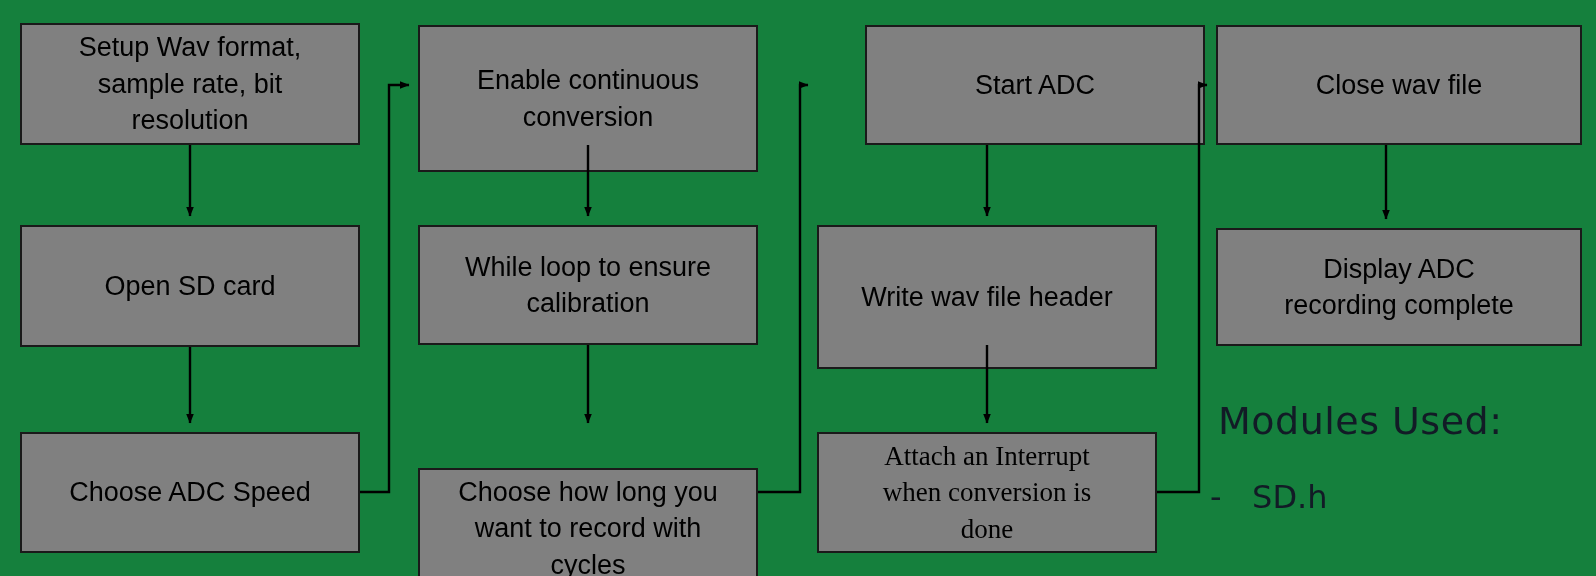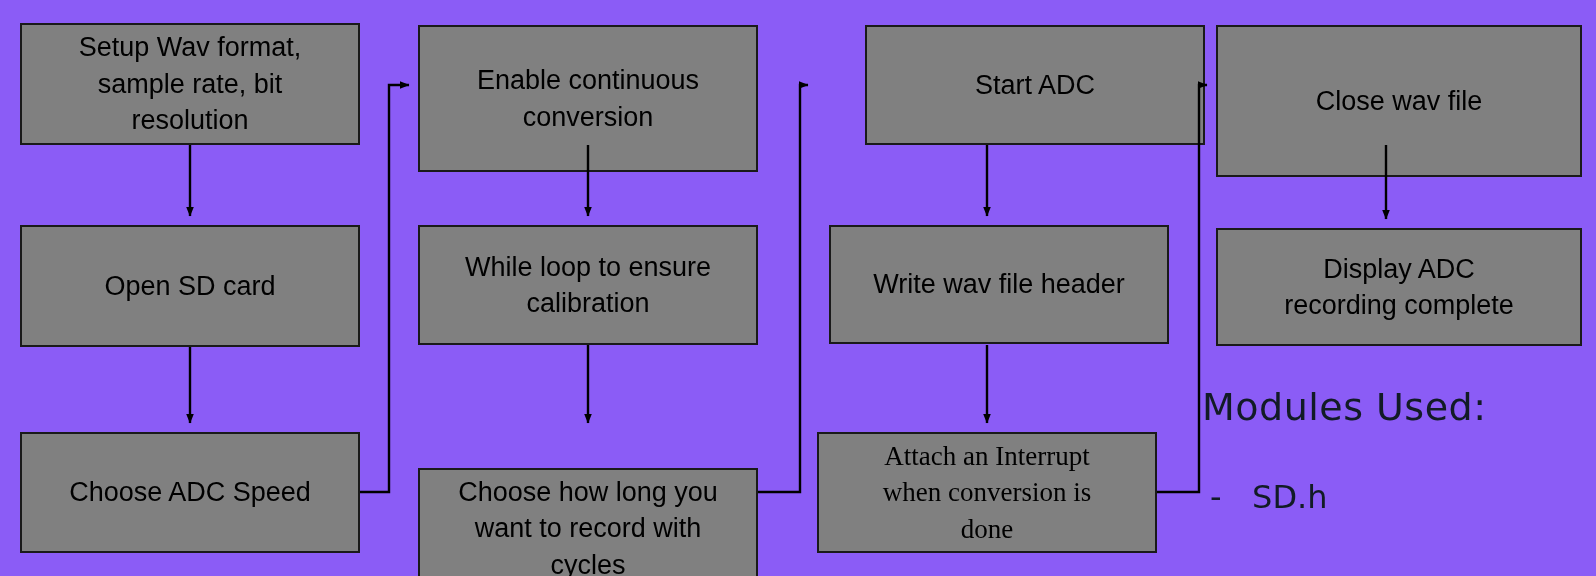--- a/index.html
+++ b/index.html
@@ -4,21 +4,21 @@
 <style>
   html, body {
     margin: 0;
     padding: 0;
     background: #ffffff;
   }
   #canvas {
     position: relative;
     width: 1596px;
     height: 576px;
-    background: #8b5cf6;
+    background: #15803d;
     overflow: hidden;
     font-family: "Liberation Sans", sans-serif;
   }
   .node {
     position: absolute;
     box-sizing: border-box;
     background: #808080;
     border: 2px solid #1a1a1a;
     display: flex;
     align-items: center;
@@ -38,24 +38,25 @@
   }
   .conn svg { display: block; overflow: visible; }
   .modules {
     position: absolute;
     color: #121b26;
     font-family: "DejaVu Sans", sans-serif;
     font-weight: 400;
   }
   #modules-title {
     left: 1202px;
-    top: 385px;
+    top: 399px;
     font-size: 38px;
     letter-spacing: 0.5px;
     white-space: nowrap;
+    padding-left: 16px;
   }
   #modules-item-0 {
     left: 1210px;
     top: 478px;
     font-size: 32px;
     white-space: pre;
   }
 </style>
 </head>
 <body>
@@ -75,27 +76,27 @@
 
   <div class="node" style="left:418px; top:225px; width:340px; height:120px;">While loop to ensure
 calibration</div>
 
   <div class="node" style="left:418px; top:432px; width:340px; height:121px;margin-top:36px;">Choose how long you
 want to record with
 cycles</div>
 
   <div class="node" style="left:817px; top:25px; width:340px; height:120px;margin-left:48px;">Start ADC</div>
 
-  <div class="node" style="left:817px; top:225px; width:340px; height:119px;margin-left:12px;">Write wav file header</div>
+  <div class="node" style="left:817px; top:225px; width:340px; height:144px;">Write wav file header</div>
 
   <div class="node" style="left:817px; top:432px; width:340px; height:121px;font-family:Liberation Serif, serif;">Attach an Interrupt
 when conversion is
 done</div>
 
-  <div class="node" style="left:1216px; top:25px; width:366px; height:152px;">Close wav file</div>
+  <div class="node" style="left:1216px; top:25px; width:366px; height:120px;">Close wav file</div>
 
   <div class="node" style="left:1216px; top:228px; width:366px; height:118px;">Display ADC
 recording complete</div>
 
   <div class="conn" style="left:0; top:0; width:1596px; height:576px;">
     <svg width="1596" height="576" viewBox="0 0 1596 576">
       <defs>
         <marker id="ah" markerWidth="10" markerHeight="8" refX="9.5" refY="4" orient="auto" markerUnits="userSpaceOnUse">
           <path d="M0,0 L10,4 L0,8 z" fill="#000000"></path>
         </marker>

